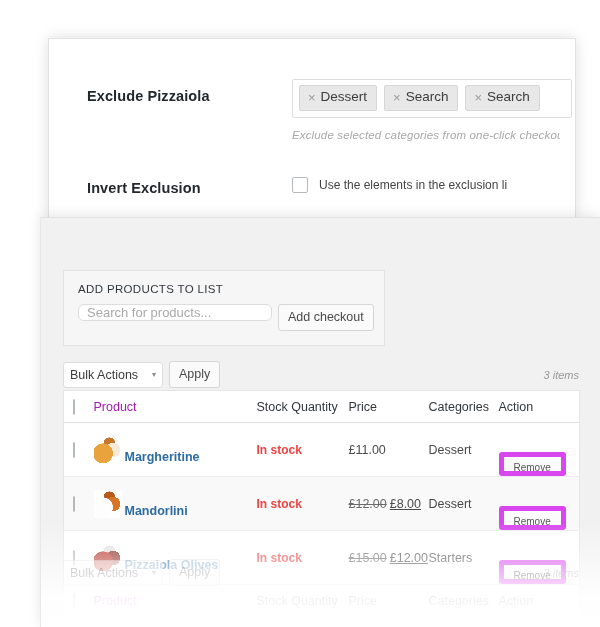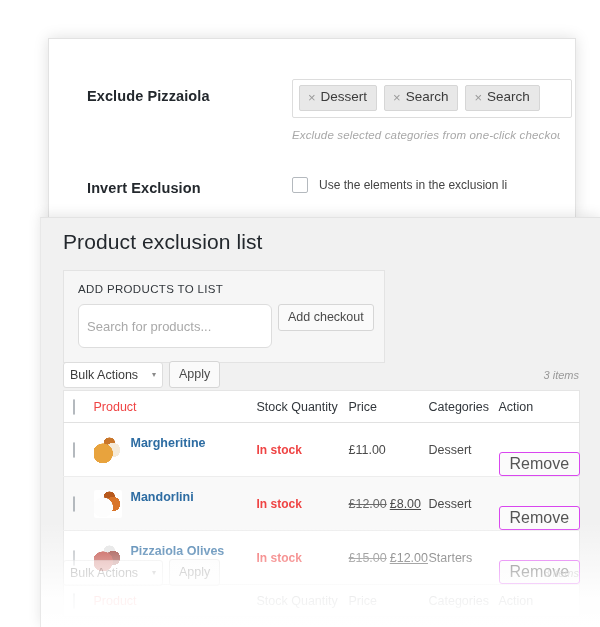--- a/index.html
+++ b/index.html
@@ -186,21 +186,21 @@
   }
 
   #add-products-controls {
     display: flex;
     gap: 6px;
     align-items: stretch;
   }
 
   #search-input {
     flex: 1 1 auto;
-    height: 44px;
+    height: 17px;
     border: 1px solid #dddddd;
     background: #ffffff;
     font-size: 13px;
     color: #3c3c3c;
     font-family: "Liberation Sans", sans-serif;
     padding: 0 8px;
     box-sizing: border-box;
     border-radius: 6px;
     outline: none;
   }
@@ -301,42 +301,42 @@
     color: #32373c;
     font-weight: normal;
     background: #ffffff;
     border-bottom: 1px solid #e1e1e1;
   }
   #product-table tfoot th {
     border-bottom: none;
     border-top: 1px solid #e1e1e1;
   }
 
-  .col-head-link { color: #ef4444; }
+  .col-head-link { color: #a21caf; }
 
   #product-table tbody tr { height: 40px; }
   #product-table tbody tr:nth-child(even) { background: #f9f9f9; }
   #product-table tbody td { border-bottom: 1px solid #ededed; }
 
   .cb-cell { padding-left: 9px !important; }
 
   .row-checkbox {
     width: 15px;
     height: 15px;
     border: 1px solid #b4b9be;
     background: #fff;
     border-radius: 2px;
     box-sizing: border-box;
     cursor: pointer;
   }
 
   .product-cell {
     display: flex;
-    align-items: flex-start;
-    gap: 9px;
+    align-items: flex-end;
+    gap: 3px;
   }
 
   .thumb {
     width: 28px;
     height: 28px;
     flex: 0 0 28px;
     border-radius: 2px;
     position: relative;
     overflow: hidden;
   }
@@ -356,24 +356,24 @@
   }
 
   .price-cell { color: #4a4a4a; font-size: 12px; white-space: nowrap; }
   .price-old  { text-decoration: line-through; color: #6a6a6a; }
   .price-new  { text-decoration: underline; color: #4a4a4a; margin-left: 3px; }
 
   .cat-cell { color: #4a4a4a; font-size: 12px; }
 
   .remove-btn {
     height: 24px;
-    border: 1px solid #d946ef;
+    border: 5px solid #d946ef;
     background: #fbfbfb;
     border-radius: 3px;
-    font-size: 16px;
+    font-size: 10px;
     color: #555555;
     font-family: "Liberation Sans", sans-serif;
     padding: 0 10px;
     cursor: pointer;
     line-height: 22px;
     box-sizing: border-box;
     margin-top: 29px;
   }
 </style>
 </head>
@@ -411,21 +411,20 @@
           <span class="wp-checkbox"></span>
           <span class="checkbox-text">Use the elements in the exclusion li</span>
         </div>
       </div>
     </div>
 
   </div>
 
   <div id="list-panel">
 
-    <div id="list-title">Product exclusion list</div>
 
     <div id="add-products-box">
       <div id="add-products-heading">ADD PRODUCTS TO LIST</div>
       <div id="add-products-controls">
         <input id="search-input" type="text" placeholder="Search for products..." style="">
         <button class="wp-button">Add checkout</button>
       </div>
     </div>
 
     <div class="tablenav" id="tablenav-top">

